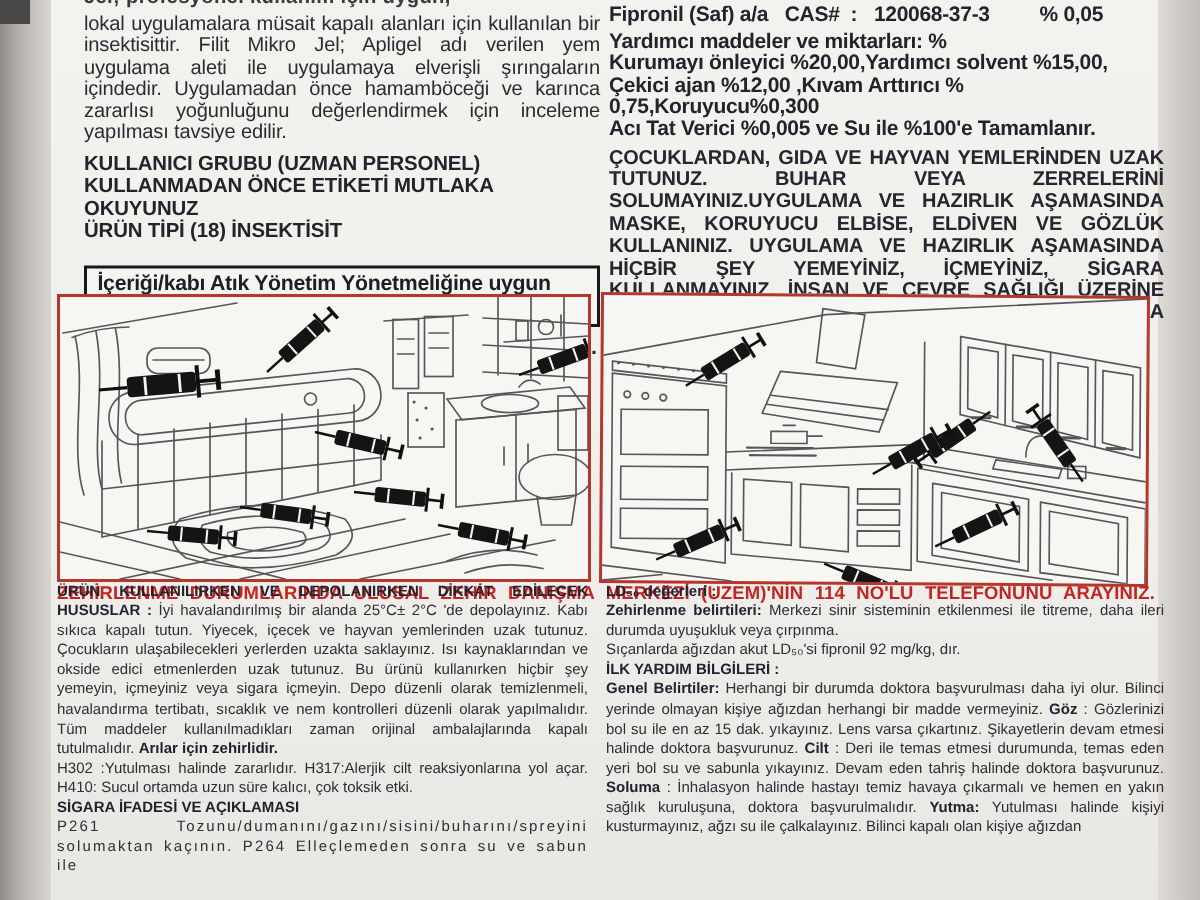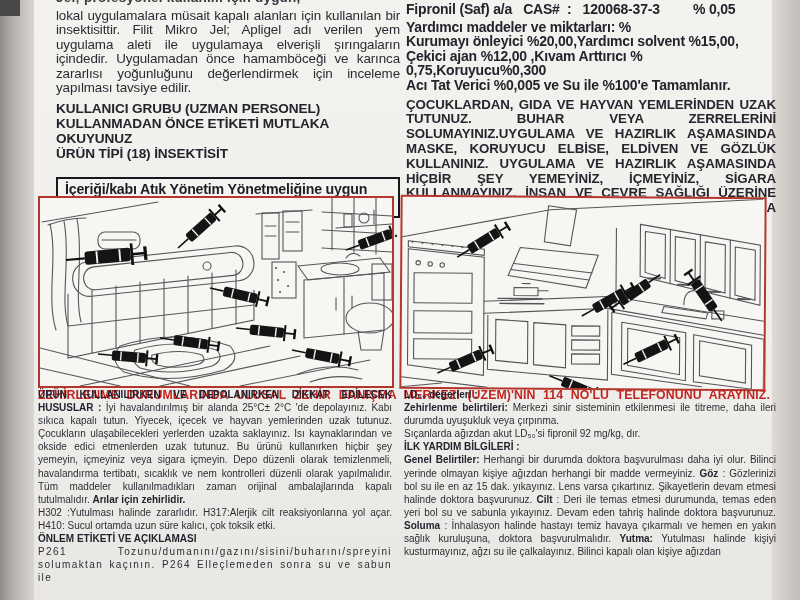--- a/index.html
+++ b/index.html
@@ -231,21 +231,21 @@
         <use href="#syrB" transform="translate(222,166) rotate(-26)"></use>
         <use href="#syrB" transform="translate(36,176) rotate(-24)"></use>
       </svg>
     </div>
 
     <div class="poison" style="left:4px;width:732px;">ZEHİRLENME DURUMLARINDA ULUSAL ZEHİR DANIŞMA MERKEZİ (UZEM)'NİN 114 NO'LU TELEFONUNU ARAYINIZ.</div>
 
     <div class="bcol" style="left:4px;width:354px;">
       <p><span class="h">ÜRÜN KULLANILIRKEN VE DEPOLANIRKEN DİKKAT EDİLECEK HUSUSLAR :</span><span> İyi havalandırılmış bir alanda 25°C± 2°C 'de depolayınız. Kabı sıkıca kapalı tutun. Yiyecek, içecek ve hayvan yemlerinden uzak tutunuz. Çocukların ulaşabilecekleri yerlerden uzakta saklayınız. Isı kaynaklarından ve okside edici etmenlerden uzak tutunuz. Bu ürünü kullanırken hiçbir şey yemeyin, içmeyiniz veya sigara içmeyin. Depo düzenli olarak temizlenmeli, havalandırma tertibatı, sıcaklık ve nem kontrolleri düzenli olarak yapılmalıdır. Tüm maddeler kullanılmadıkları zaman orijinal ambalajlarında kapalı tutulmalıdır. </span><span class="tailbold">Arılar için zehirlidir.</span></p>
       <p><span>H302 :Yutulması halinde zararlıdır.  H317:Alerjik cilt reaksiyonlarına yol açar. H410: Sucul ortamda uzun süre kalıcı, çok toksik etki.</span></p>
-      <p><span class="hl">ÖNLEM ETİKETİ VE AÇIKLAMASI</span><span class="spaced">P261 Tozunu/dumanını/gazını/sisini/buharını/spreyini solumaktan kaçının. P264 Elleçlemeden sonra su ve sabun ile</span></p>
+      <p><span class="hl">SİGARA İFADESİ VE AÇIKLAMASI</span><span class="spaced">P261 Tozunu/dumanını/gazını/sisini/buharını/spreyini solumaktan kaçının. P264 Elleçlemeden sonra su ve sabun ile</span></p>
     </div>
 
     <div class="bcol" style="left:370px;width:372px;">
       <p><span class="h">LD₅₀ değerleri :</span></p>
       <p><span class="h">Zehirlenme belirtileri:</span><span> Merkezi sinir sisteminin etkilenmesi ile titreme, daha ileri durumda uyuşukluk veya çırpınma.</span></p>
       <p>Sıçanlarda ağızdan akut LD₅₀'si fipronil 92 mg/kg, dır.</p>
       <p><span class="h">İLK YARDIM BİLGİLERİ :</span></p>
       <p><span class="h">Genel Belirtiler:</span><span> Herhangi bir durumda doktora başvurulması daha iyi olur. Bilinci yerinde olmayan kişiye ağızdan herhangi bir madde vermeyiniz. </span><span class="h">Göz</span><span> : Gözlerinizi bol su ile en az 15 dak. yıkayınız. Lens varsa çıkartınız. Şikayetlerin devam etmesi halinde doktora başvurunuz.  </span><span class="h">Cilt</span><span> : Deri ile temas etmesi durumunda, temas eden yeri bol su ve sabunla yıkayınız. Devam eden tahriş halinde doktora başvurunuz. </span><span class="h">Soluma</span><span> : İnhalasyon halinde hastayı temiz havaya çıkarmalı ve hemen en yakın sağlık kuruluşuna, doktora başvurulmalıdır. </span><span class="h">Yutma:</span><span> Yutulması halinde kişiyi kusturmayınız, ağzı su ile çalkalayınız. Bilinci kapalı olan kişiye ağızdan</span></p>
     </div>
 

